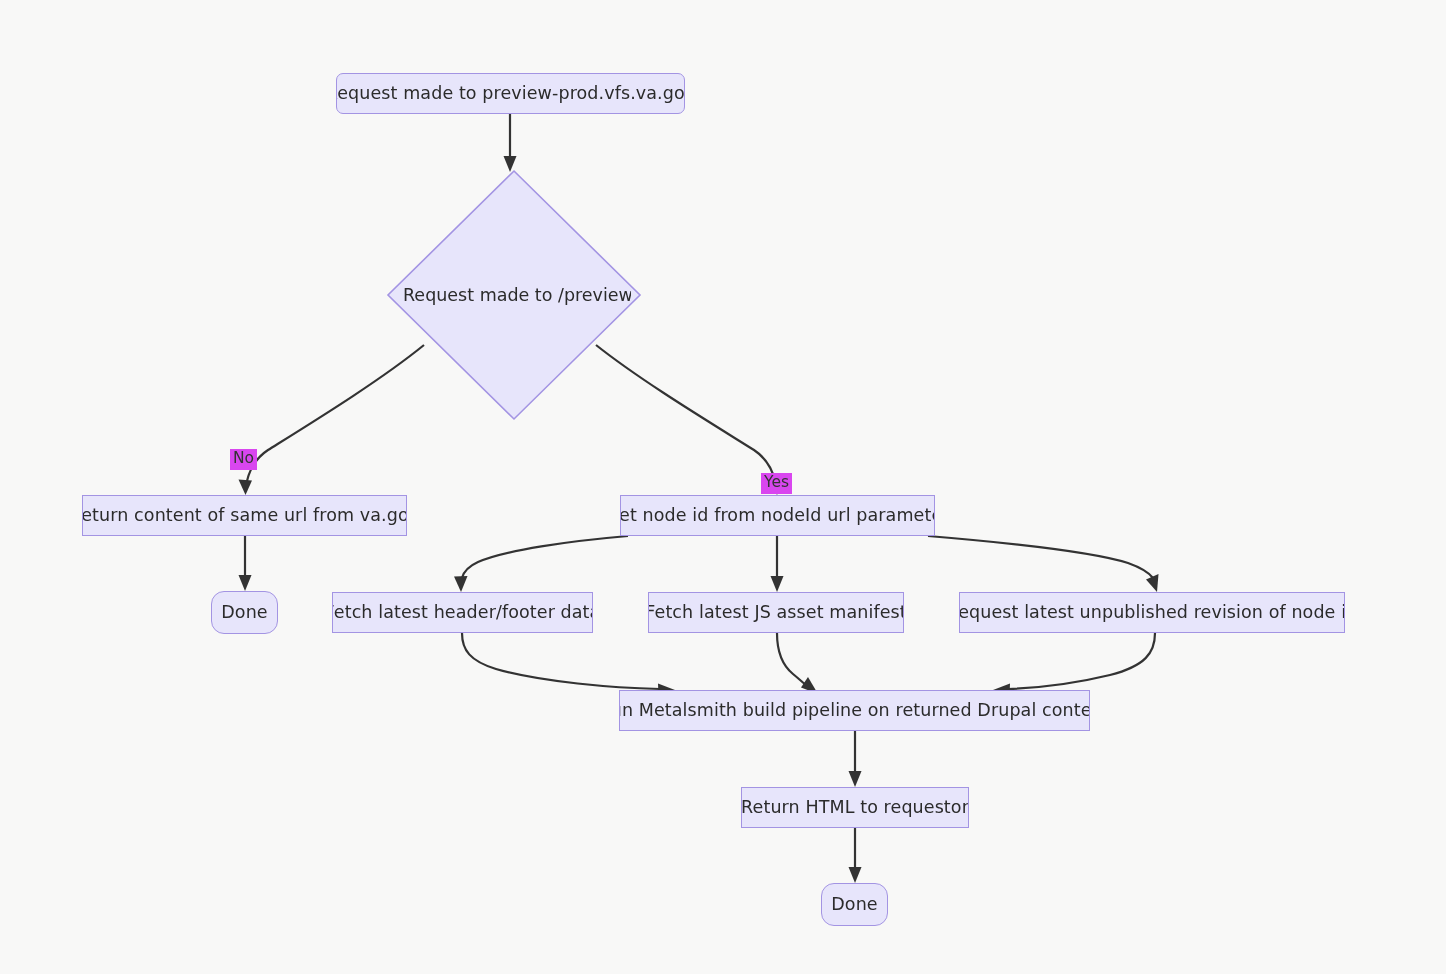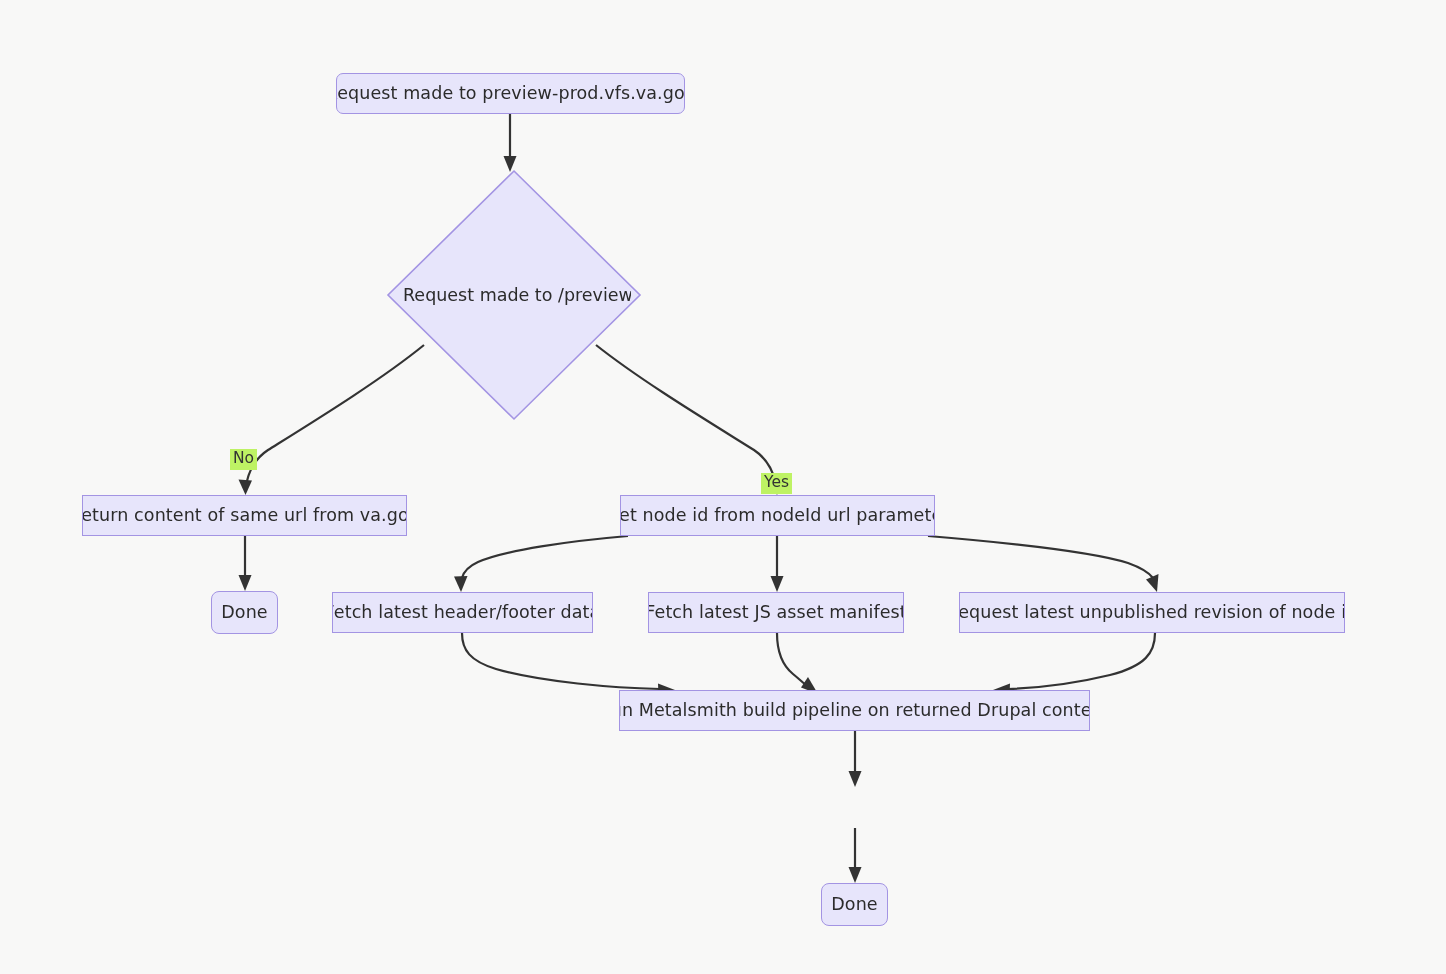--- a/index.html
+++ b/index.html
@@ -32,21 +32,21 @@
     align-items: center;
     justify-content: center;
     white-space: nowrap;
     overflow: hidden;
     letter-spacing: 0.1px;
   }
   .node-box.rounded {
     border-radius: 7px;
   }
   .node-box.stadium {
-    border-radius: 8px;
+    border-radius: 13px;
     justify-content: center;
   }
   .node-label {
     display: block;
     white-space: nowrap;
   }
   .node-diamond {
     position: absolute;
     width: 0; height: 0;
     display: block;
@@ -59,21 +59,21 @@
     position: absolute;
     font-size: 17.5px;
     color: #2b2b2b;
     line-height: 1;
     white-space: nowrap;
     overflow: hidden;
     text-align: center;
   }
   .edge-label {
     position: absolute;
-    background: #bef264;
+    background: #d946ef;
     color: #333333;
     font-size: 15.5px;
     line-height: 1;
     padding: 2px 3px 3px 3px;
     white-space: nowrap;
   }
   svg.edges {
     position: absolute;
     left: 0; top: 0;
     width: 1446px;
@@ -194,18 +194,21 @@
   </div>
 
   <div class="node-box" style="left:959px; top:592px; width:386px; height:41px;">
     <span class="node-label">Request latest unpublished revision of node id</span>
   </div>
 
   <div class="node-box" style="left:619px; top:690px; width:471px; height:41px;">
     <span class="node-label">Run Metalsmith build pipeline on returned Drupal content</span>
   </div>
 
+  <div class="node-box" style="left:741px; top:787px; width:228px; height:41px;">
+    <span class="node-label">Return HTML to requestor</span>
+  </div>
 
   <div class="node-box stadium" style="left:821px; top:883px; width:67px; height:43px;">
     <span class="node-label">Done</span>
   </div>
 
 </div>
 
 </body></html>

